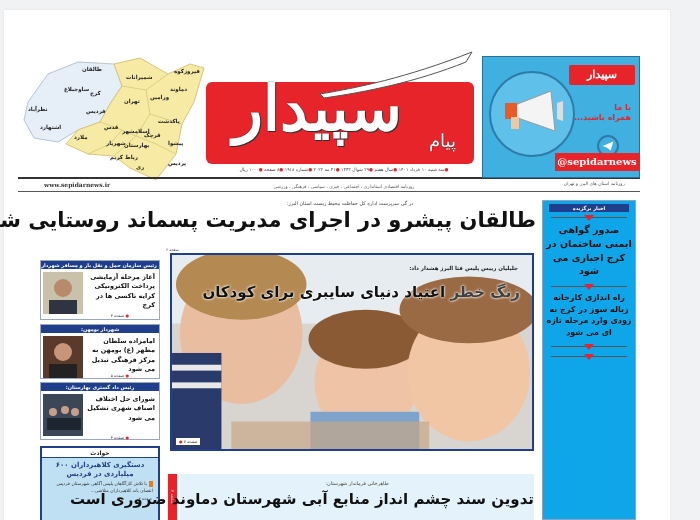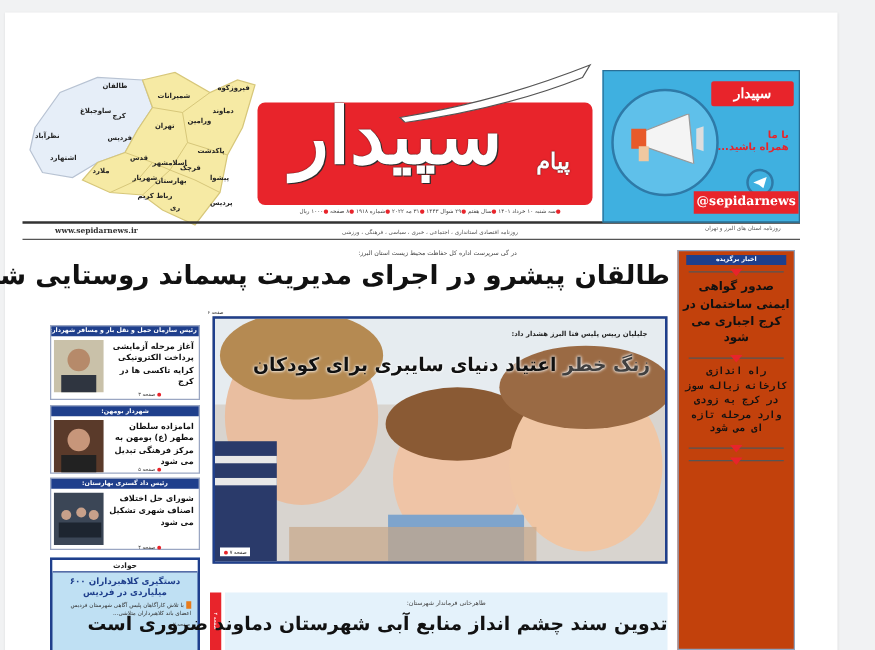--- a/index.html
+++ b/index.html
@@ -8,21 +8,21 @@
   .sheet { position: absolute; left: 4px; top: 10px; width: 666px; height: 520px; background: #fff; box-shadow: 0 0 2px rgba(0,0,0,0.08); }
 
   
   .map { position: absolute; left: 14px; top: 34px; width: 190px; height: 146px; }
   .map svg { width: 100%; height: 100%; }
   .map-label { position: absolute; font-size: 5.5px; font-weight: bold; color: #222; white-space: nowrap; }
 
   
   .logo { position: absolute; left: 202px; top: 72px; width: 268px; height: 82px; background: #e8242b; border-radius: 6px; overflow: visible; }
   .logo-word { position: absolute; right: 72px; top: -4px; font-family: "DejaVu Serif", serif; font-size: 62px; font-weight: bold; color: #fff; direction: rtl; letter-spacing: -2px; text-shadow: 0 0 1px #000, 1px 1px 0 #333; line-height: 1; }
-  .logo-small { position: absolute; right: 18px; top: 36px; font-family: "DejaVu Serif", serif; font-size: 18px; font-weight: bold; color: #fff; direction: rtl; text-shadow: 0 0 1px #000; }
+  .logo-small { position: absolute; right: 18px; top: 48px; font-family: "DejaVu Serif", serif; font-size: 18px; font-weight: normal; color: #fff; direction: rtl; text-shadow: 0 0 1px #000; }
   .logo-swash { position: absolute; left: 110px; top: -34px; width: 160px; height: 50px; }
 
   .issue-line { position: absolute; left: 205px; top: 157px; width: 270px; font-size: 4.5px; color: #444; text-align: center; direction: rtl; white-space: nowrap; overflow: hidden; }
   .issue-line .dot { color: #e8242b; }
   .rule { position: absolute; height: 1px; background: #555; }
   .rule.thick { height: 2px; background: #333; }
   .tagline { position: absolute; left: 205px; top: 174px; width: 270px; font-size: 4.5px; color: #555; text-align: center; direction: rtl; }
   .url { position: absolute; left: 40px; top: 171px; font-family: "DejaVu Serif", serif; font-size: 6px; font-weight: bold; color: #333; }
   .province-label { position: absolute; left: 560px; top: 171px; font-size: 4.5px; color: #555; direction: rtl; }
 
@@ -65,27 +65,27 @@
   .photo-ref { position: absolute; left: 4px; bottom: 4px; background: #fff; font-size: 4px; color: #222; padding: 1px 3px; }
   .photo-ref .red { color: #e8242b; }
 
   
   .bottom-story { position: absolute; left: 176px; top: 464px; width: 354px; height: 48px; background: #e4f2fb; }
   .bottom-tag { position: absolute; left: 164px; top: 464px; width: 9px; height: 46px; background: #e8242b; color: #fff; font-size: 4px; writing-mode: vertical-rl; text-align: center; line-height: 9px; }
   .bottom-kicker { position: absolute; left: 0; top: 6px; width: 100%; font-size: 5px; color: #444; text-align: center; direction: rtl; }
   .bottom-head { position: absolute; left: 0; top: 16px; width: 100%; font-size: 15px; font-weight: bold; color: #111; text-align: center; direction: rtl; white-space: nowrap; }
 
   
-  .rcol { position: absolute; left: 538px; top: 190px; width: 94px; height: 320px; background: #c2410c; border: 1px solid #8fa3bf; }
+  .rcol { position: absolute; left: 538px; top: 190px; width: 94px; height: 320px; background: #0ea5e9; border: 1px solid #8fa3bf; }
   .rcol-head { margin: 3px 6px 0; background: #1f3f8c; color: #fff; font-size: 5px; text-align: center; direction: rtl; padding: 1px 0; font-weight: bold; }
   .rsep { position: relative; height: 8px; margin: 2px 8px 0; }
   .rsep::before { content: ""; position: absolute; left: 0; right: 0; top: 3px; height: 1px; background: #555; }
   .rsep .tri { position: absolute; left: 50%; top: 1px; margin-left: -5px; width: 0; height: 0; border-left: 5px solid transparent; border-right: 5px solid transparent; border-top: 6px solid #e8242b; }
   .ritem { font-size: 9.5px; font-weight: bold; color: #111; direction: rtl; text-align: center; line-height: 1.45; padding: 1px 3px 3px; }
-  .ritem.small { font-size: 8px; font-family: Liberation Mono, monospace; }
+  .ritem.small { font-size: 8px; }
 </style>
 </head>
 <body>
 
 <div class="sheet">
 
   <div class="map">
     <svg viewBox="0 0 190 146">
       <path d="M10 58 L30 30 L60 18 L96 20 L104 42 L92 60 L82 78 L60 86 L40 98 L16 94 L6 76 Z" fill="#e6eef8" stroke="#b8c3d3" stroke-width="1"></path>
       <path d="M96 20 L122 14 L150 30 L172 20 L186 24 L176 58 L164 80 L158 110 L138 136 L112 124 L96 112 L70 110 L48 100 L60 86 L82 78 L92 60 L104 42 Z" fill="#f6eaa4" stroke="#d7c77a" stroke-width="1"></path>

